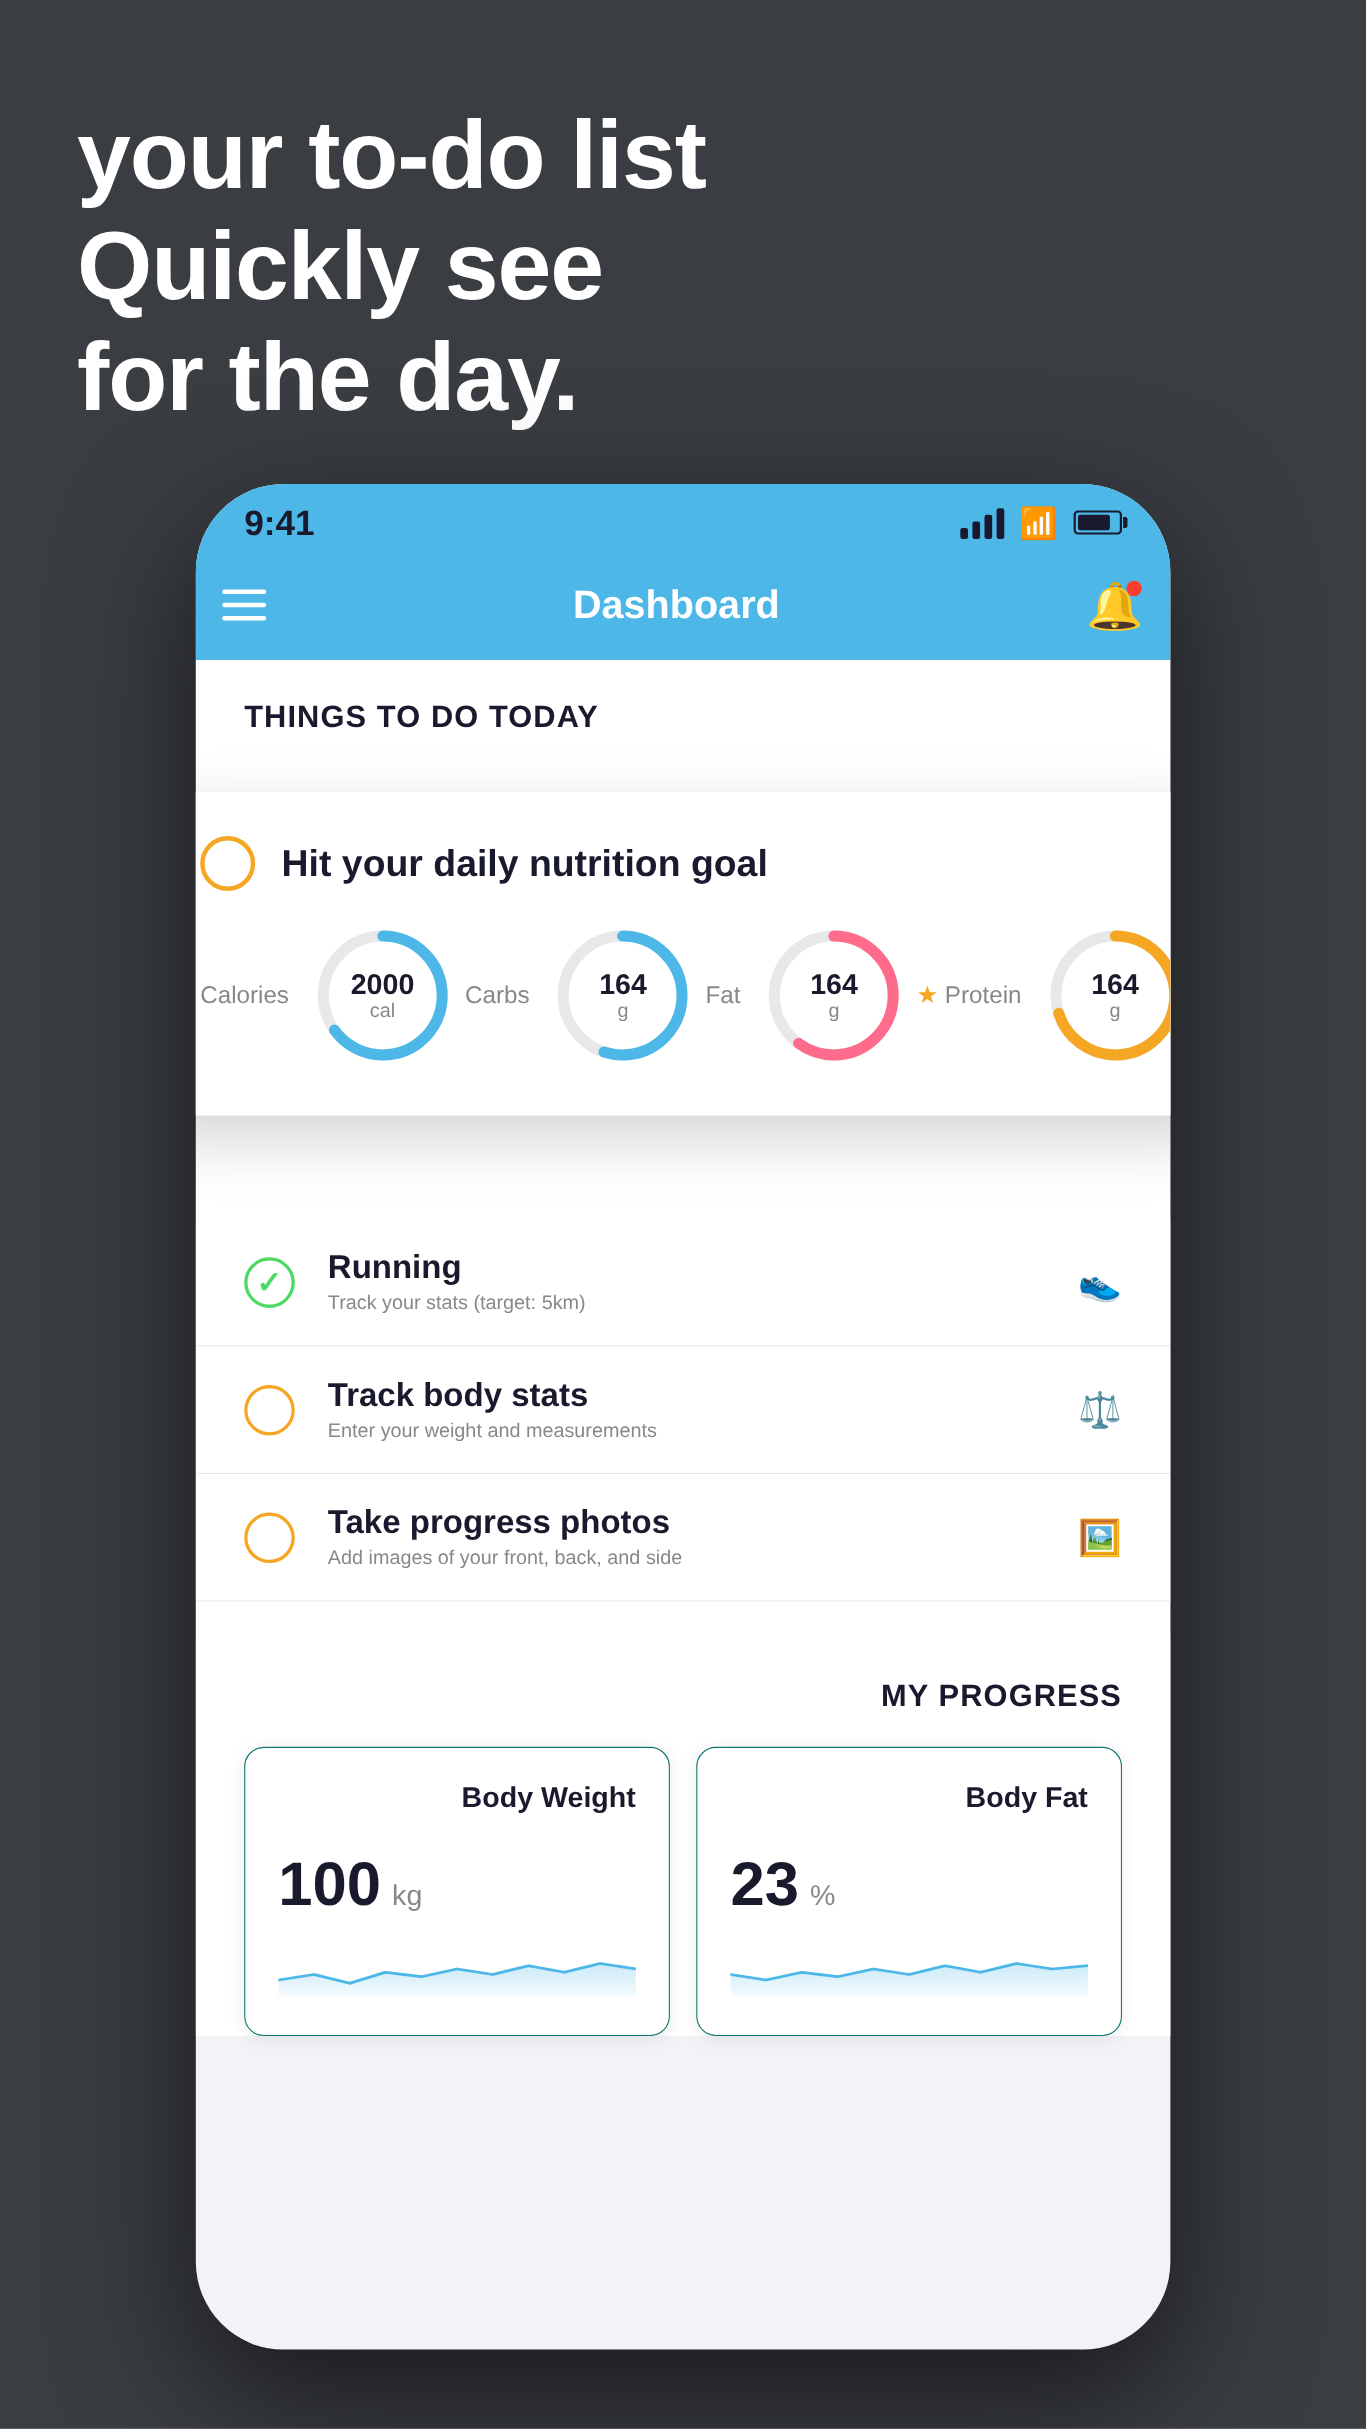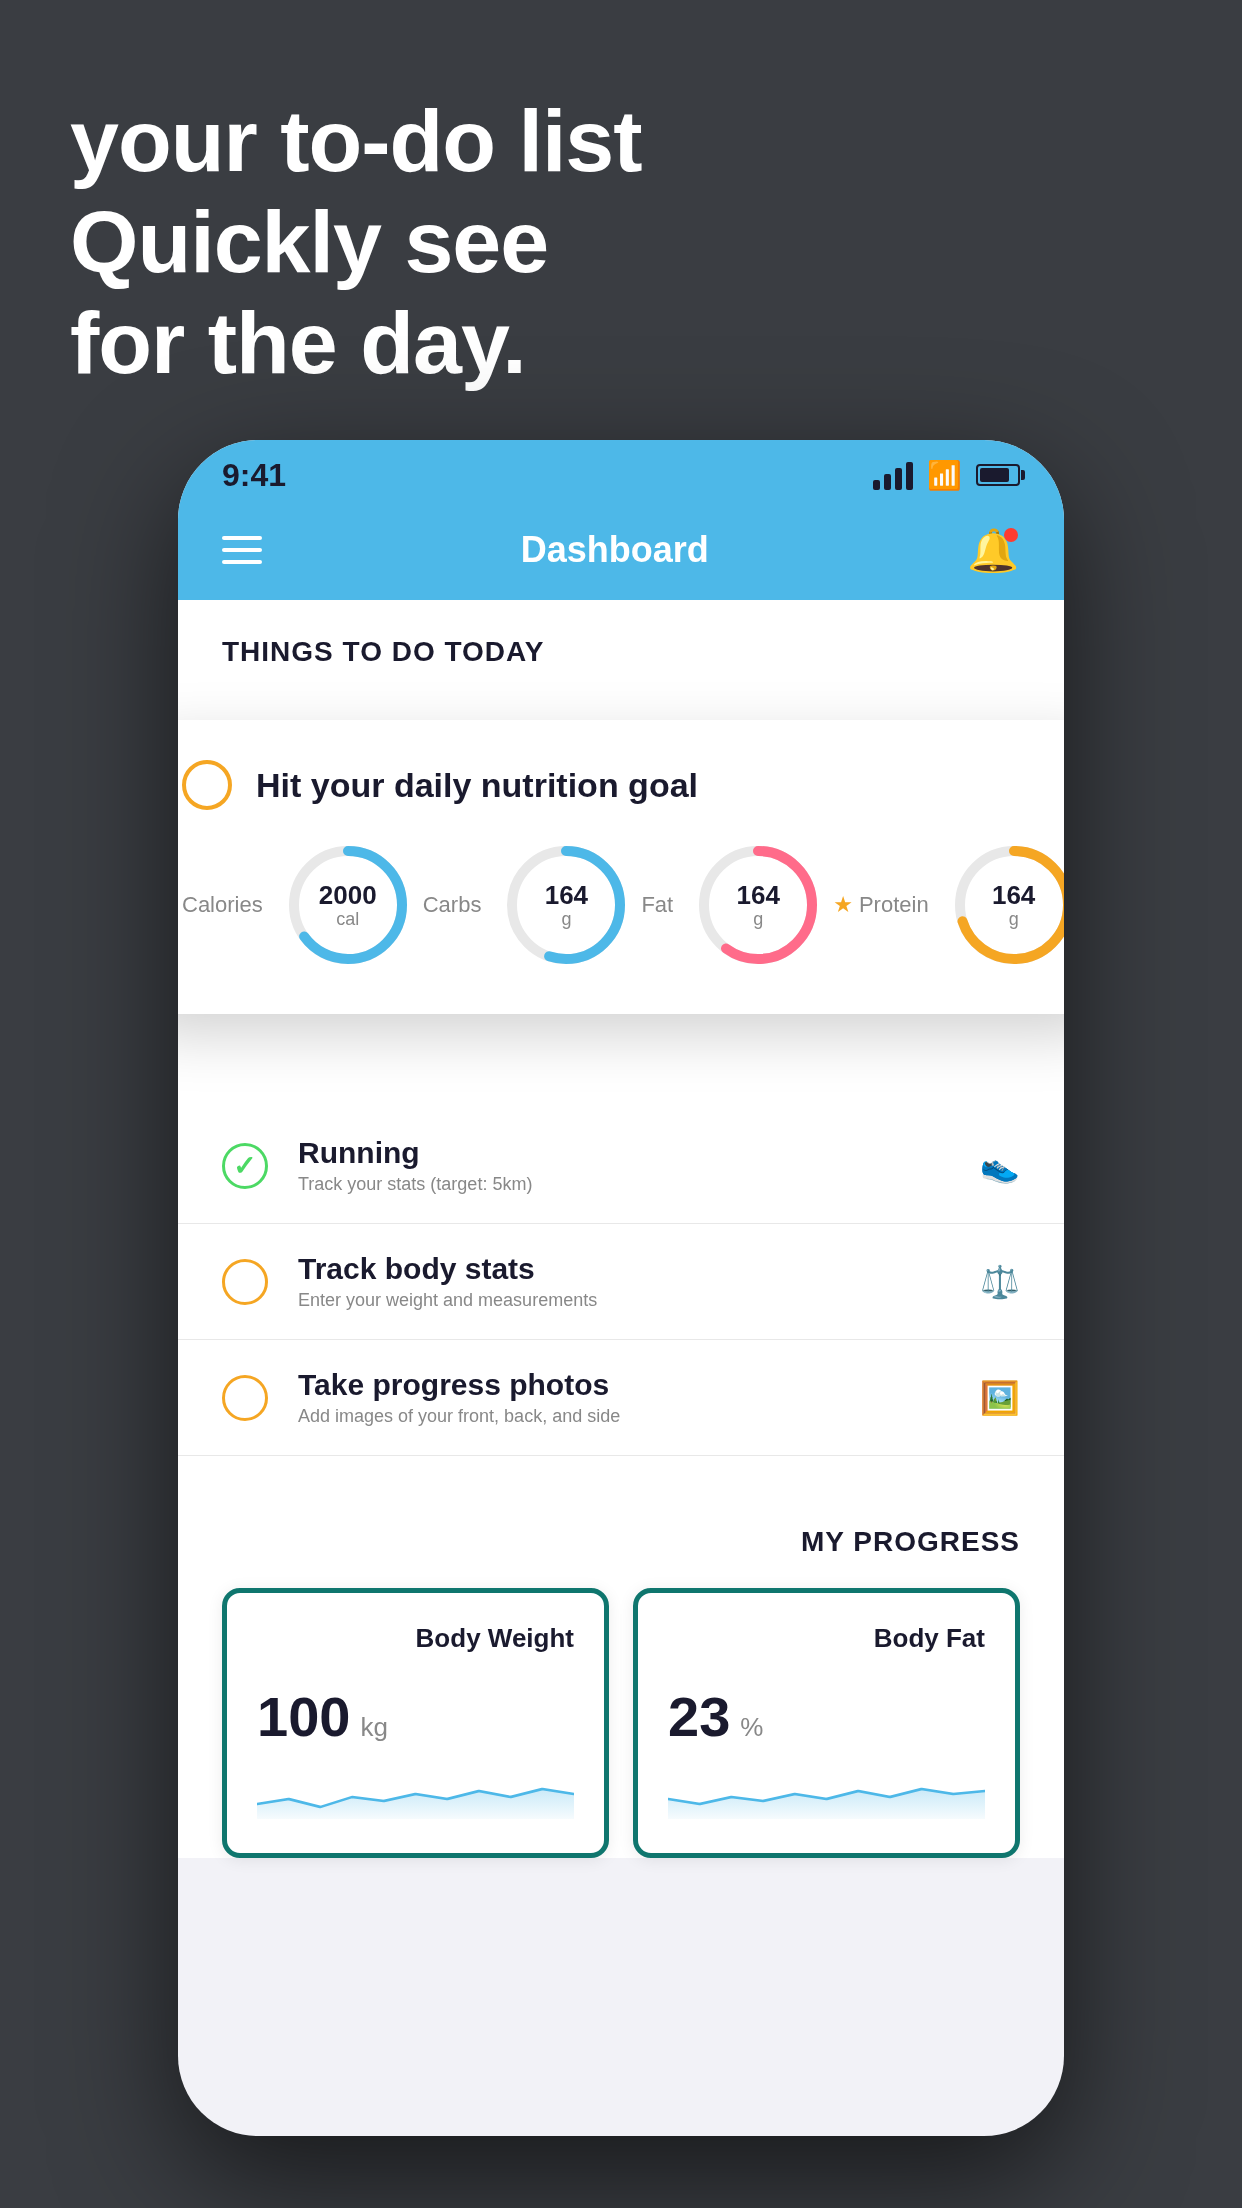--- a/index.html
+++ b/index.html
@@ -96,21 +96,21 @@
       border-radius: 2px;
     }
 
     
     .nav-bar {
       background: #4db8e8;
       height: 90px;
       display: flex;
       align-items: center;
       justify-content: space-between;
-      padding: 0 44px 10px;
+      padding: 0 24px 10px;
     }
     .hamburger {
       display: flex;
       flex-direction: column;
       gap: 8px;
       cursor: pointer;
     }
     .hamburger span {
       width: 40px;
       height: 4px;
@@ -303,21 +303,21 @@
     .progress-cards {
       display: flex;
       gap: 24px;
     }
     .progress-card {
       flex: 1;
       background: white;
       border-radius: 18px;
       padding: 30px;
       box-shadow: 0 2px 16px rgba(0,0,0,0.08);
-      border: 5px solid #0f766e;
+      border: 1px solid #0f766e;
     }
     .progress-card-title {
       font-size: 26px;
       font-weight: 600;
       color: #1a1a2e;
       margin-bottom: 30px;
     }
     .progress-value-row {
       display: flex;
       align-items: baseline;

